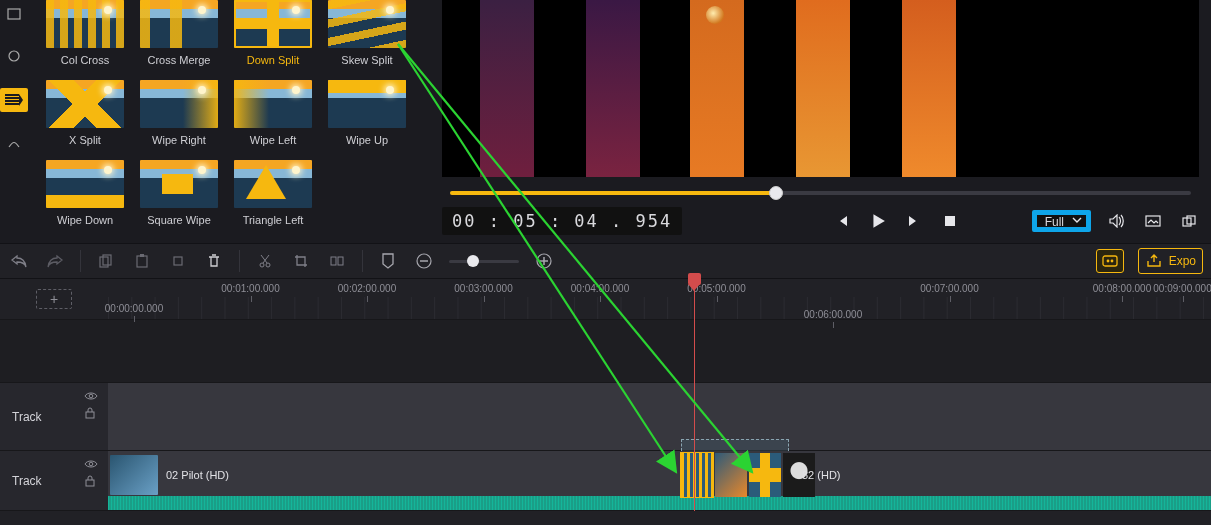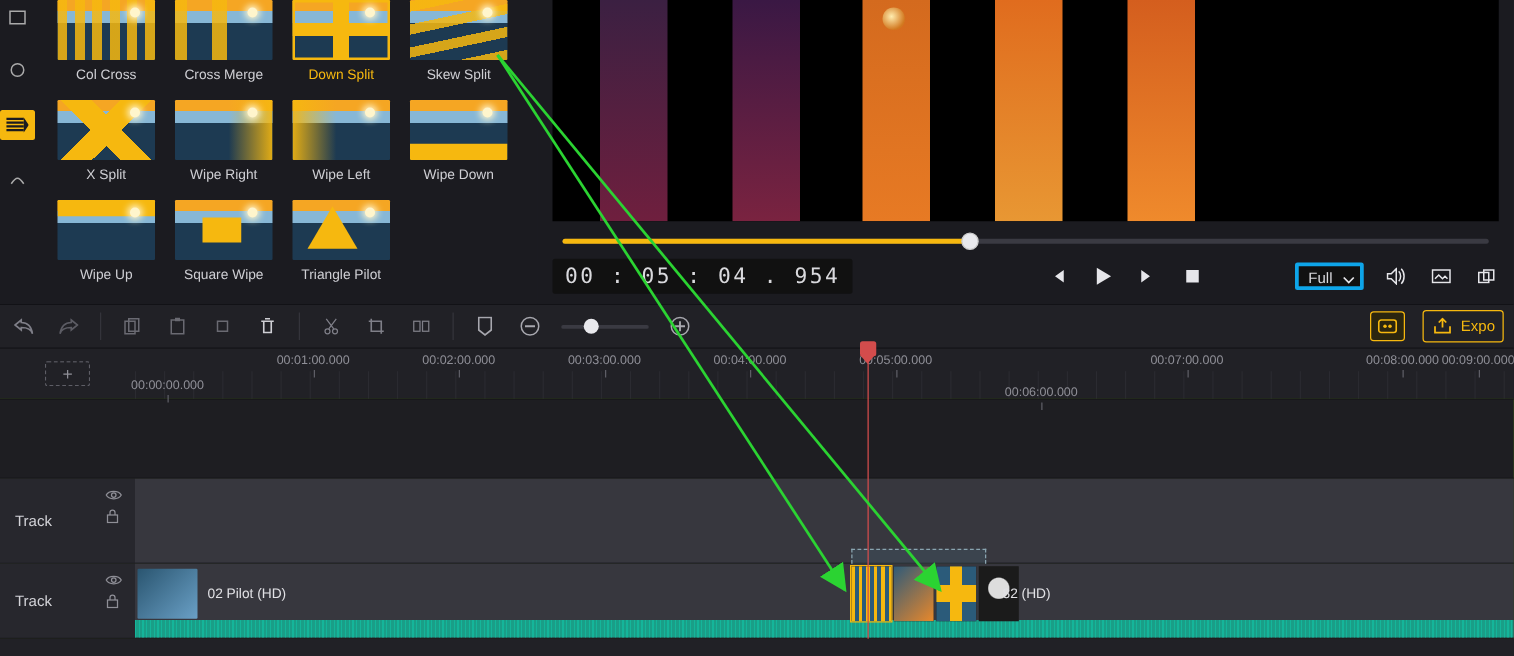--- a/index.html
+++ b/index.html
@@ -47,21 +47,21 @@
   .pv-bar.b5 { left:460px; background:linear-gradient(180deg,#d45e1e,#ef8a2c); }
   .pv-bar.b3::after { content:""; position:absolute; left:30%; top:6px; width:18px; height:18px; border-radius:50%; background:radial-gradient(circle at 40% 40%, #ffecae, #d2781f 70%); }
 
   .pv-slider { height:4px; background:#3a3a42; position:relative; border-radius:2px; margin:0 8px 12px 8px;}
   .pv-slider .fill { position:absolute; left:0; top:0; bottom:0; background:#f6b80f; border-radius:2px; }
   .pv-slider .knob { position:absolute; top:-5px; width:14px; height:14px; border-radius:50%; background:#e9e9ed; border:1px solid #ccc; transform:translateX(-50%); }
 
   .pv-controls { display:flex; align-items:center; gap:16px; color:#d9d9dd; font-size:12px; }
   .pv-controls .time { background:#111; padding:4px 10px; border-radius:2px; letter-spacing:2px; font-family: monospace; font-size:17px;}
   .pv-controls .spacer { flex:1; }
-  .pv-controls .selwrap { display:flex; align-items:flex-end; background:#111; border:3px solid #0ea5e9; border-radius:2px; height:22px; padding:0 4px 0 8px; gap:8px;}
+  .pv-controls .selwrap { display:flex; align-items:flex-start; background:#111; border:5px solid #0ea5e9; border-radius:2px; height:22px; padding:0 4px 0 8px; gap:8px;}
   .pv-controls .ibtn { width:20px; height:20px; display:flex; align-items:center; justify-content:center; cursor:pointer; color:#eaeaee;}
   .pv-controls .ibtn.play svg{ width:16px; height:16px;}
   .pv-controls .ibtn svg { display:block; }
 
   
   .toolbar { height:36px; background:#212126; border-top:1px solid #121216; border-bottom:1px solid #121216; display:flex; align-items:center; padding:0 8px; gap:14px;}
   .toolbar .tbtn { width:22px; height:22px; display:flex; align-items:center; justify-content:center; color:#7f7f88; cursor:pointer;}
   .toolbar .tbtn svg{display:block;}
   .toolbar .sep { width:1px; height:22px; background:#34343b; }
   .toolbar .zoom-slider { width:70px; height:3px; background:#3a3a42; position:relative; border-radius:2px;}
@@ -179,42 +179,42 @@
           </div>
           <div class="label">Wipe Right</div>
         </div>
         <div class="trans-item">
           <div class="thumb ov-left">
             <div class="sun"></div>
           </div>
           <div class="label">Wipe Left</div>
         </div>
         <div class="trans-item">
+          <div class="thumb ov-up">
+            <div class="sun"></div>
+          </div>
+          <div class="label">Wipe Up</div>
+        </div>
+        <div class="trans-item">
           <div class="thumb ov-down">
             <div class="sun"></div>
           </div>
           <div class="label">Wipe Down</div>
         </div>
         <div class="trans-item">
-          <div class="thumb ov-up">
-            <div class="sun"></div>
-          </div>
-          <div class="label">Wipe Up</div>
-        </div>
-        <div class="trans-item">
           <div class="thumb ov-square">
             <div class="sun"></div>
           </div>
           <div class="label">Square Wipe</div>
         </div>
         <div class="trans-item">
           <div class="thumb ov-tri">
             <div class="sun"></div>
           </div>
-          <div class="label">Triangle Pilot</div>
+          <div class="label">Triangle Left</div>
         </div>
       </div>
   </div>
 
   <div class="preview-wrap">
     <div class="preview-canvas">
       <div class="pv-bar b1"></div>
         <div class="pv-bar b2"></div>
         <div class="pv-bar b3"></div>
         <div class="pv-bar b4"></div>

